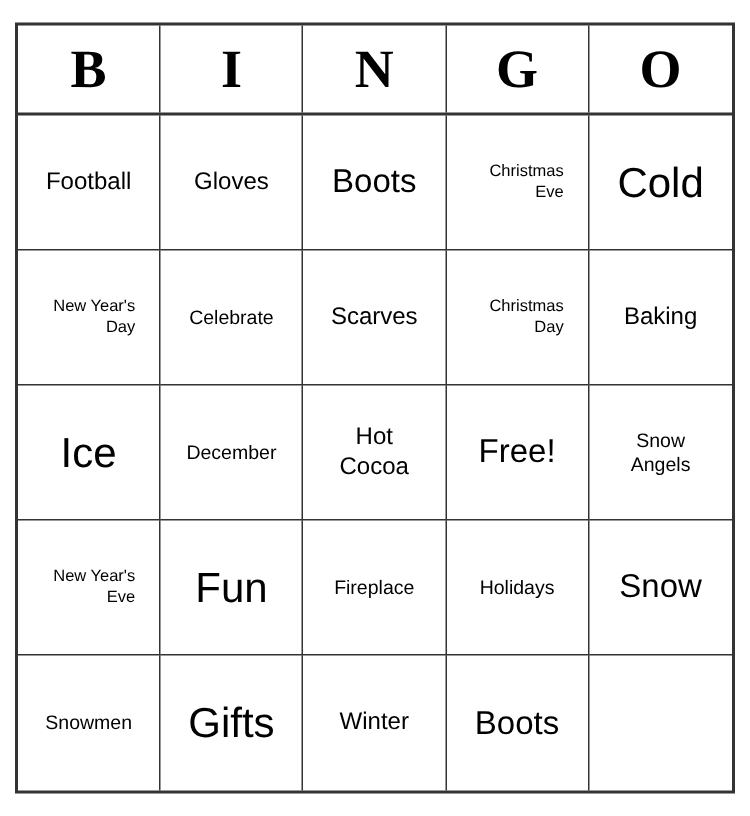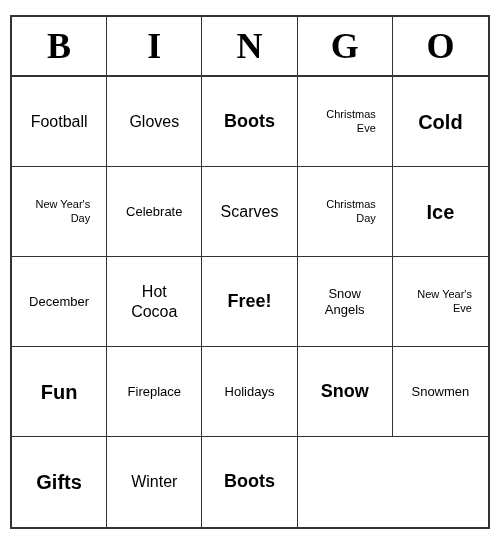--- a/index.html
+++ b/index.html
@@ -50,22 +50,22 @@
     }
     .bingo-cell:nth-child(5n) {
       border-right: none;
     }
     .bingo-grid .bingo-cell:nth-child(n+21) {
       border-bottom: none;
     }
     .cell-text {
       line-height: 1.2;
     }
-    .size-xl { font-size: 20px; font-weight: bold; }
-    .size-lg { font-size: 18px; font-weight: bold; }
+    .size-xl { font-size: 28px; font-weight: normal; }
+    .size-lg { font-size: 22px; font-weight: normal; }
     .size-md { font-size: 16px; }
     .size-sm { font-size: 13px; }
     .size-xs { font-size: 11px; text-align: right; }
   </style>
 </head>
 <body>
 
 <div class="bingo-card">
   <div class="bingo-header">
   <div class="bingo-header-cell">B</div>
@@ -94,20 +94,23 @@
         <span class="cell-text size-xs">New Year's Day</span>
       </div>
       <div class="bingo-cell">
         <span class="cell-text size-sm">Celebrate</span>
       </div>
       <div class="bingo-cell">
         <span class="cell-text size-md">Scarves</span>
       </div>
       <div class="bingo-cell">
         <span class="cell-text size-xs">Christmas Day</span>
+      </div>
+      <div class="bingo-cell">
+        <span class="cell-text size-md">Baking</span>
       </div>
       <div class="bingo-cell">
         <span class="cell-text size-xl">Ice</span>
       </div>
       <div class="bingo-cell">
         <span class="cell-text size-sm">December</span>
       </div>
       <div class="bingo-cell">
         <span class="cell-text size-md">Hot Cocoa</span>
       </div>

